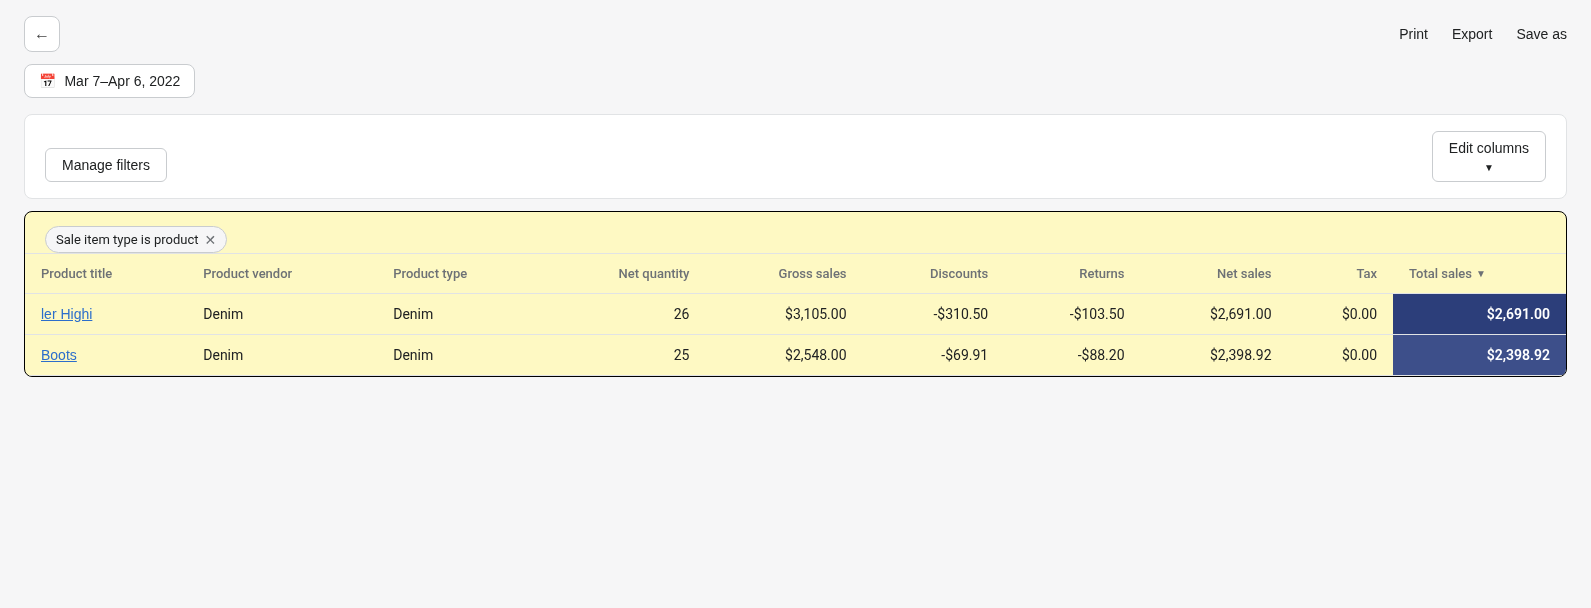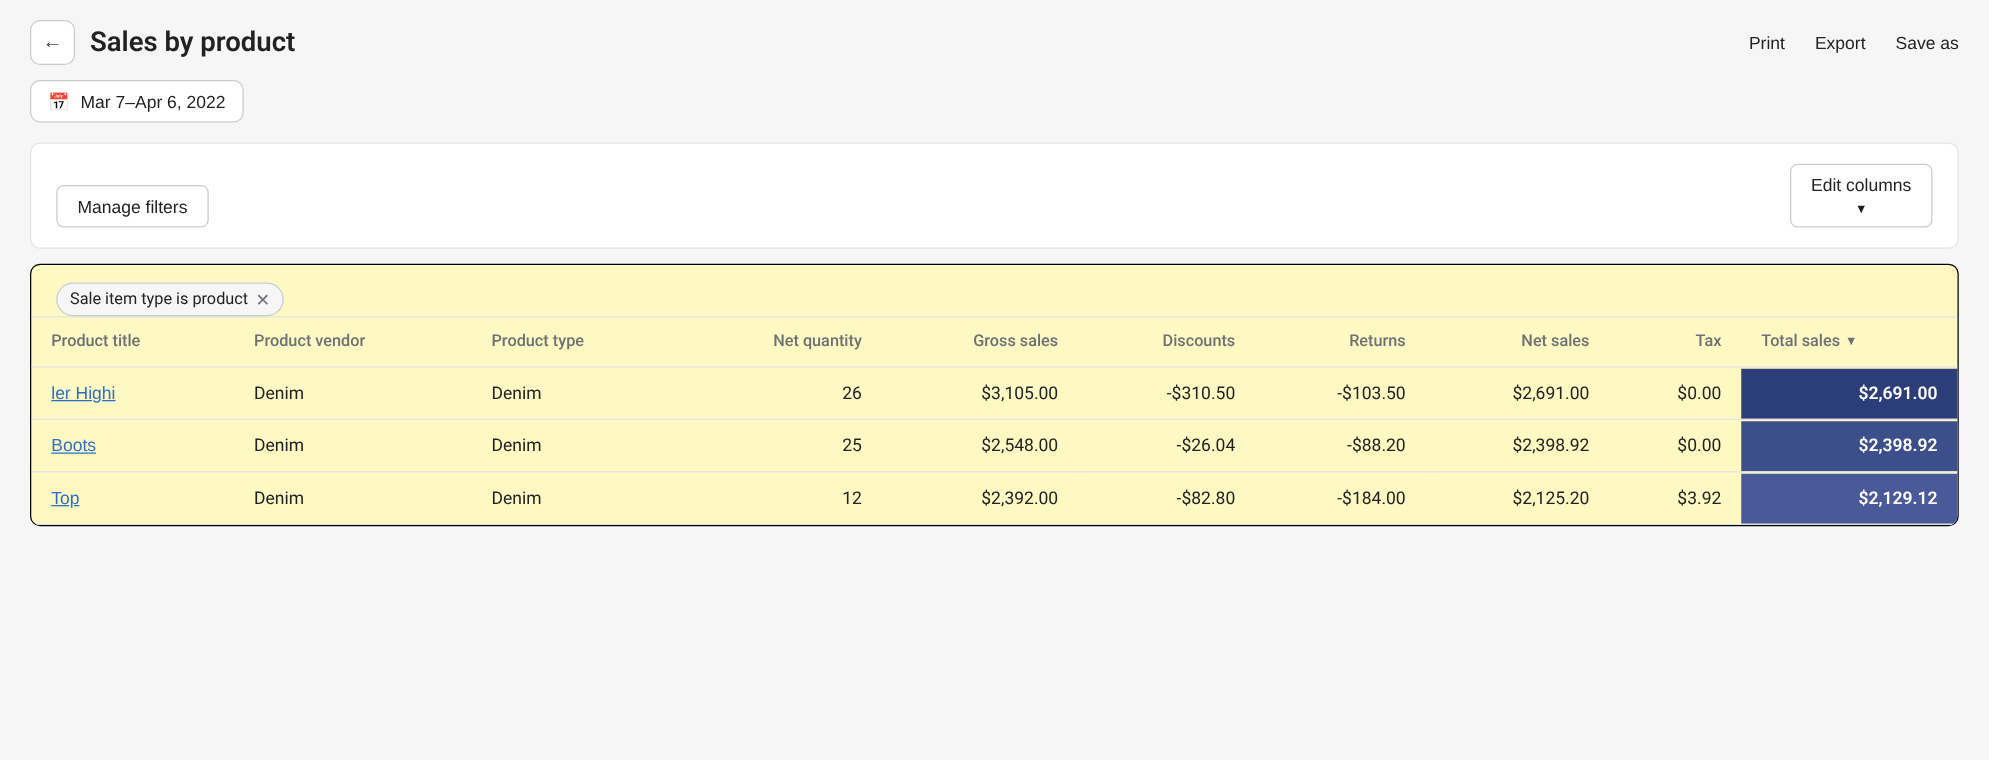--- a/index.html
+++ b/index.html
@@ -212,21 +212,20 @@
     .sort-icon {
       font-size: 10px;
     }
   </style>
 </head>
 <body>
 
 <div class="page-header">
   <div class="header-left">
     <button class="back-btn">←</button>
-    <h1 class="page-title">Sales by product</h1>
   </div>
   <div class="header-right">
     <button class="header-action">Print</button>
     <button class="header-action">Export</button>
     <button class="header-action-saveas">Save as</button>
   </div>
 </div>
 
 <div class="date-filter-section">
   <button class="date-btn">
@@ -288,37 +287,23 @@
           <td class="align-right total-sales-cell">
             <span class="total-sales-badge" style="background: rgb(44, 62, 122);">$2,691.00</span>
           </td>
         </tr>
         <tr class="data-row">
           <td><button class="product-link">Boots</button></td>
           <td>Denim</td>
           <td>Denim</td>
           <td class="align-right">25</td>
           <td class="align-right">$2,548.00</td>
-          <td class="align-right">-$26.04</td>
+          <td class="align-right">-$69.91</td>
           <td class="align-right">-$88.20</td>
           <td class="align-right">$2,398.92</td>
           <td class="align-right">$0.00</td>
           <td class="align-right total-sales-cell">
             <span class="total-sales-badge" style="background: rgb(61, 79, 138);">$2,398.92</span>
           </td>
         </tr>
-        <tr class="data-row">
-          <td><button class="product-link">Top</button></td>
-          <td>Denim</td>
-          <td>Denim</td>
-          <td class="align-right">12</td>
-          <td class="align-right">$2,392.00</td>
-          <td class="align-right">-$82.80</td>
-          <td class="align-right">-$184.00</td>
-          <td class="align-right">$2,125.20</td>
-          <td class="align-right">$3.92</td>
-          <td class="align-right total-sales-cell">
-            <span class="total-sales-badge" style="background: rgb(74, 90, 153);">$2,129.12</span>
-          </td>
-        </tr>
       </tbody>
   </table>
 </div>
 
 </body></html>

